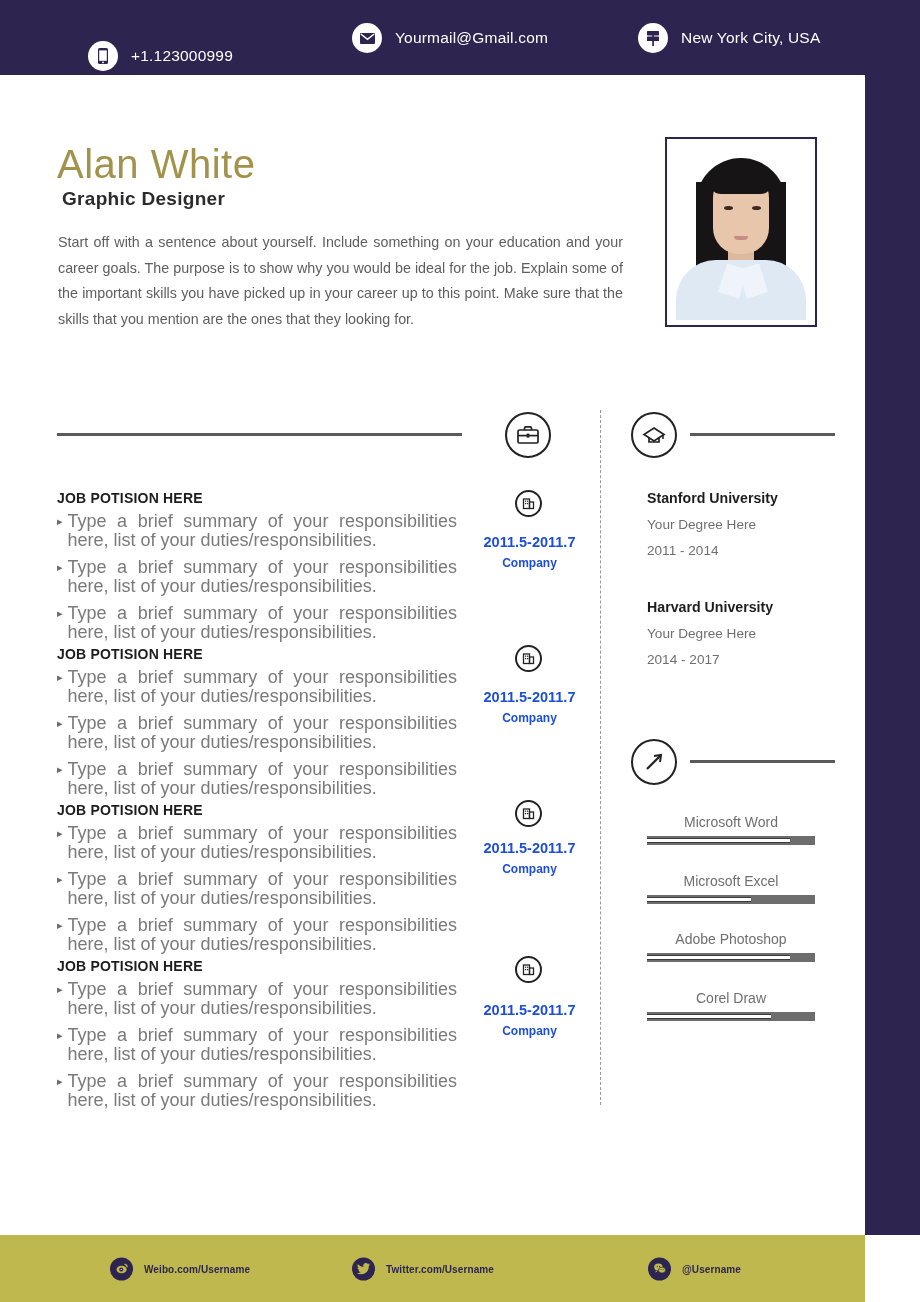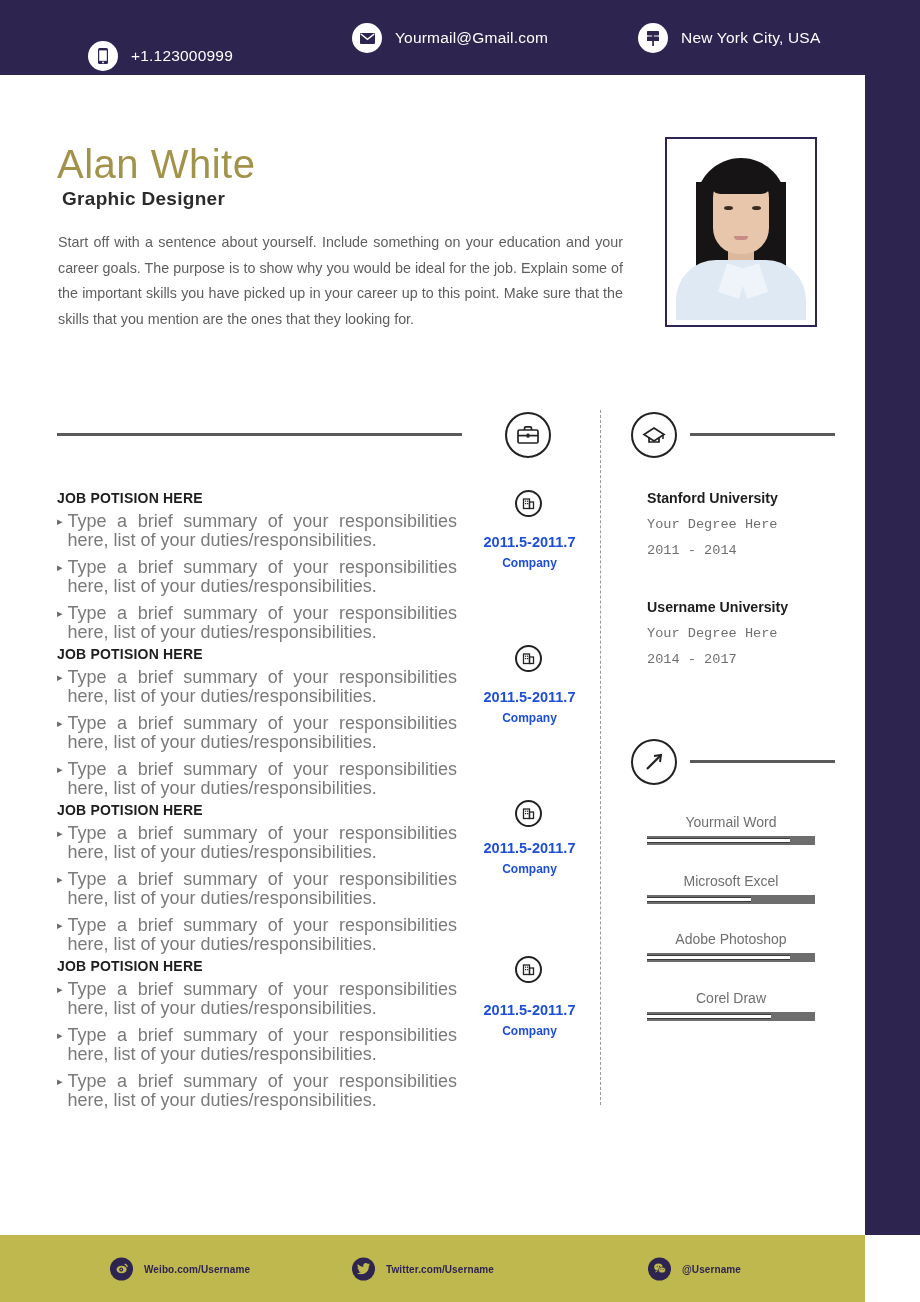--- a/index.html
+++ b/index.html
@@ -265,21 +265,20 @@
   .edu-school {
     font-size: 14.2px;
     font-weight: 700;
     color: #1d1d1d;
     margin-bottom: 11px;
   }
   .edu-degree, .edu-years {
     font-size: 13.6px;
     color: #6f6f6f;
     margin-bottom: 11px;
-    font-family: Liberation Mono, monospace;
   }
 
   
   .skill { position: absolute; left: 647px; width: 168px; }
   .skill-name {
     font-size: 14px;
     color: #6f6f6f;
     text-align: center;
     margin-bottom: 6px;
   }
@@ -548,27 +547,27 @@
     <div class="tl-date">2011.5-2011.7</div>
     <div class="tl-company">Company</div>
   </div>
 
   <div class="edu" style="top:490px;">
     <div class="edu-school">Stanford University</div>
     <div class="edu-degree">Your Degree Here</div>
     <div class="edu-years">2011 - 2014</div>
   </div>
   <div class="edu" style="top:599px;">
-    <div class="edu-school">Username University</div>
+    <div class="edu-school">Harvard University</div>
     <div class="edu-degree">Your Degree Here</div>
     <div class="edu-years">2014 - 2017</div>
   </div>
 
   <div class="skill" style="top:814px;">
-    <div class="skill-name">Yourmail Word</div>
+    <div class="skill-name">Microsoft Word</div>
     <div class="skill-track">
       <div class="skill-fill" style="width: 85%;"></div>
     </div>
   </div>
   <div class="skill" style="top:931px;">
     <div class="skill-name">Adobe Photoshop</div>
     <div class="skill-track">
       <div class="skill-fill" style="width: 85%;"></div>
     </div>
   </div>

